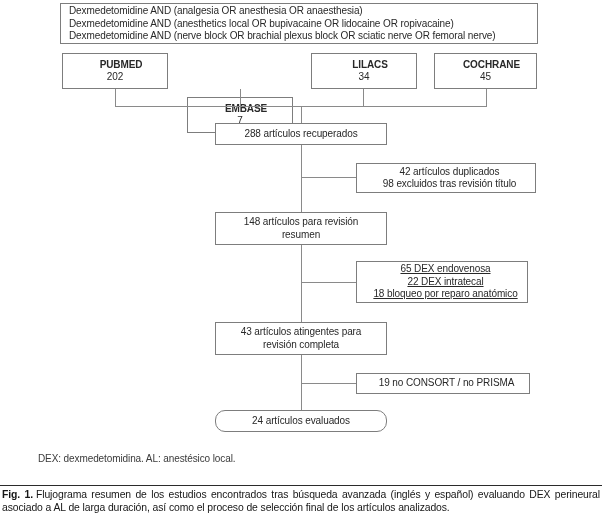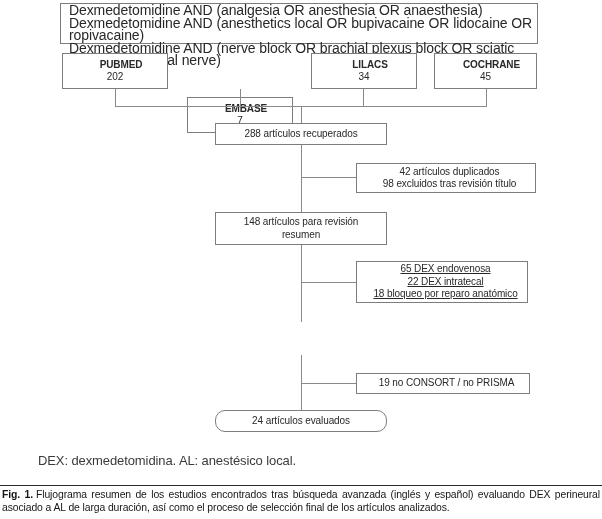--- a/index.html
+++ b/index.html
@@ -14,32 +14,32 @@
   .box {
     position:absolute; background:#fff;
     border:1px solid #7d7d7d;
     display:flex; flex-direction:column; justify-content:center;
     font-size:10px; line-height:12.5px; color:#282828;
     letter-spacing:-0.1px;
   }
   .box.center { align-items:center; text-align:center; }
   .box.leftpad { align-items:center; text-align:left; padding-left:7px; }
 
-  .search-box { padding-left:8px; font-size:14px; line-height:12.6px; justify-content:space-between; }
+  .search-box { padding-left:8px; font-size:10px; line-height:12.6px; justify-content:flex-end; }
 
   .db-name { font-weight:bold;padding-left:12px; }
   .db-count { margin-top:0px; }
 
   .hline, .vline { position:absolute; background:#8a8a8a; }
   .hline { height:1px; }
   .vline { width:1px; }
 
   .footnote {
     position:absolute; left:38px; top:453px;
-    font-size:13px; color:#3a3a3a; letter-spacing:-0.1px;
+    font-size:10px; color:#3a3a3a; letter-spacing:-0.1px;
   }
   .caption-rule {
     position:absolute; left:0; top:485px; width:602px; height:1px; background:#2b2b2b;
   }
   .caption {
     position:absolute; left:2px; top:488px; width:598px;
     font-size:10.4px; line-height:13.2px; color:#161616;
     text-align:justify; letter-spacing:-0.1px;
   }
   .caption .cap-label { font-weight:bold; margin-right:3px; }
@@ -98,20 +98,24 @@
 
   <div class="vline" style="left:301px; top:245px; height:77px;"></div>
   <div class="hline" style="left:301px; top:282px; width:55px;"></div>
 
   <div class="box leftpad" style="left:356px; top:261px; width:172px; height:42px;text-decoration:underline;">
     <div>65 DEX endovenosa</div>
     <div>22 DEX intratecal</div>
     <div>18 bloqueo por reparo anatómico</div>
   </div>
 
+  <div class="box center" style="left:215px; top:322px; width:172px; height:33px;">
+    <div>43 artículos atingentes para</div>
+    <div>revisión completa</div>
+  </div>
 
   <div class="vline" style="left:301px; top:355px; height:55px;"></div>
   <div class="hline" style="left:301px; top:383px; width:55px;"></div>
 
   <div class="box leftpad" style="left:356px; top:373px; width:174px; height:21px;">
     <div>19 no CONSORT / no PRISMA</div>
   </div>
 
   <div class="box center" style="left:215px; top:410px; width:172px; height:22px;border-radius:10px;">
     <div>24 artículos evaluados</div>

